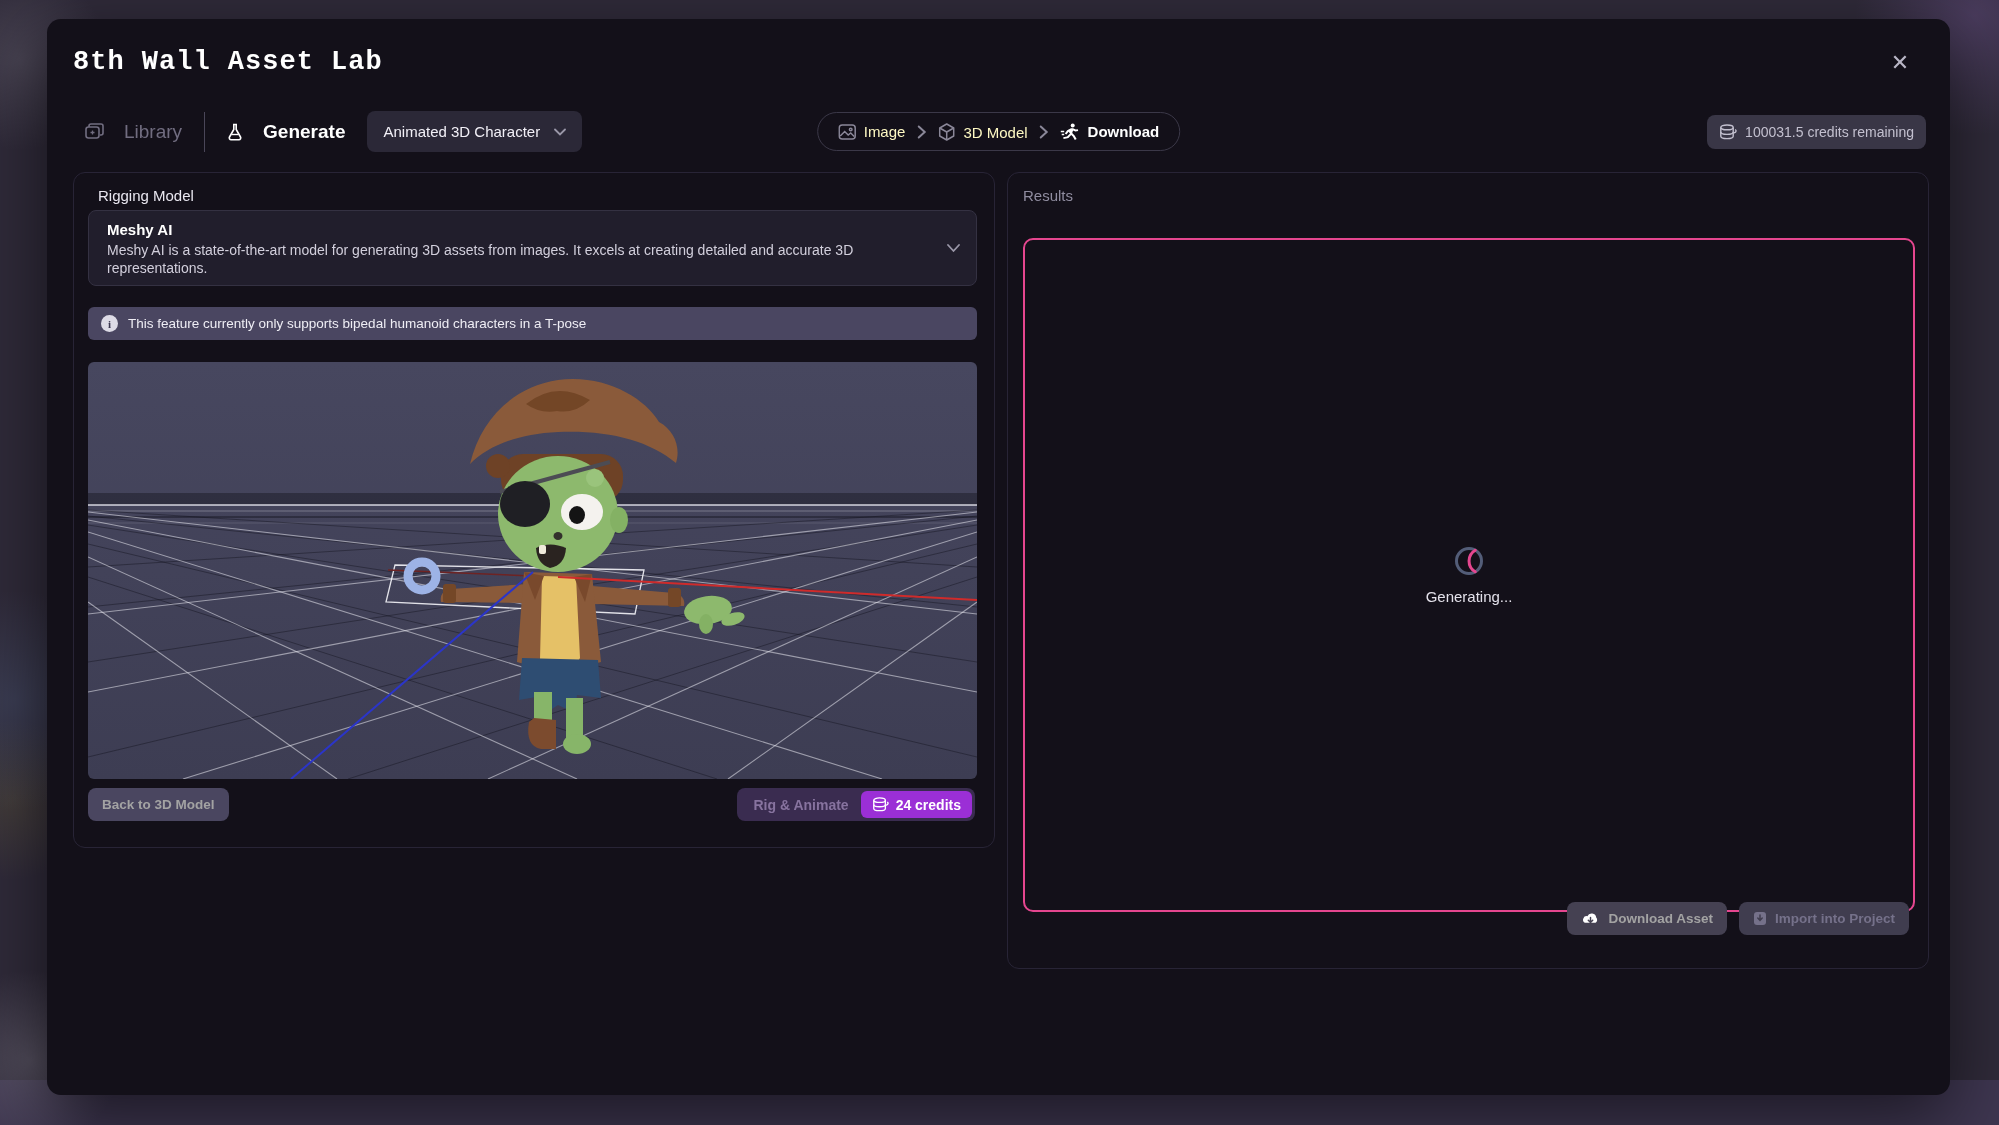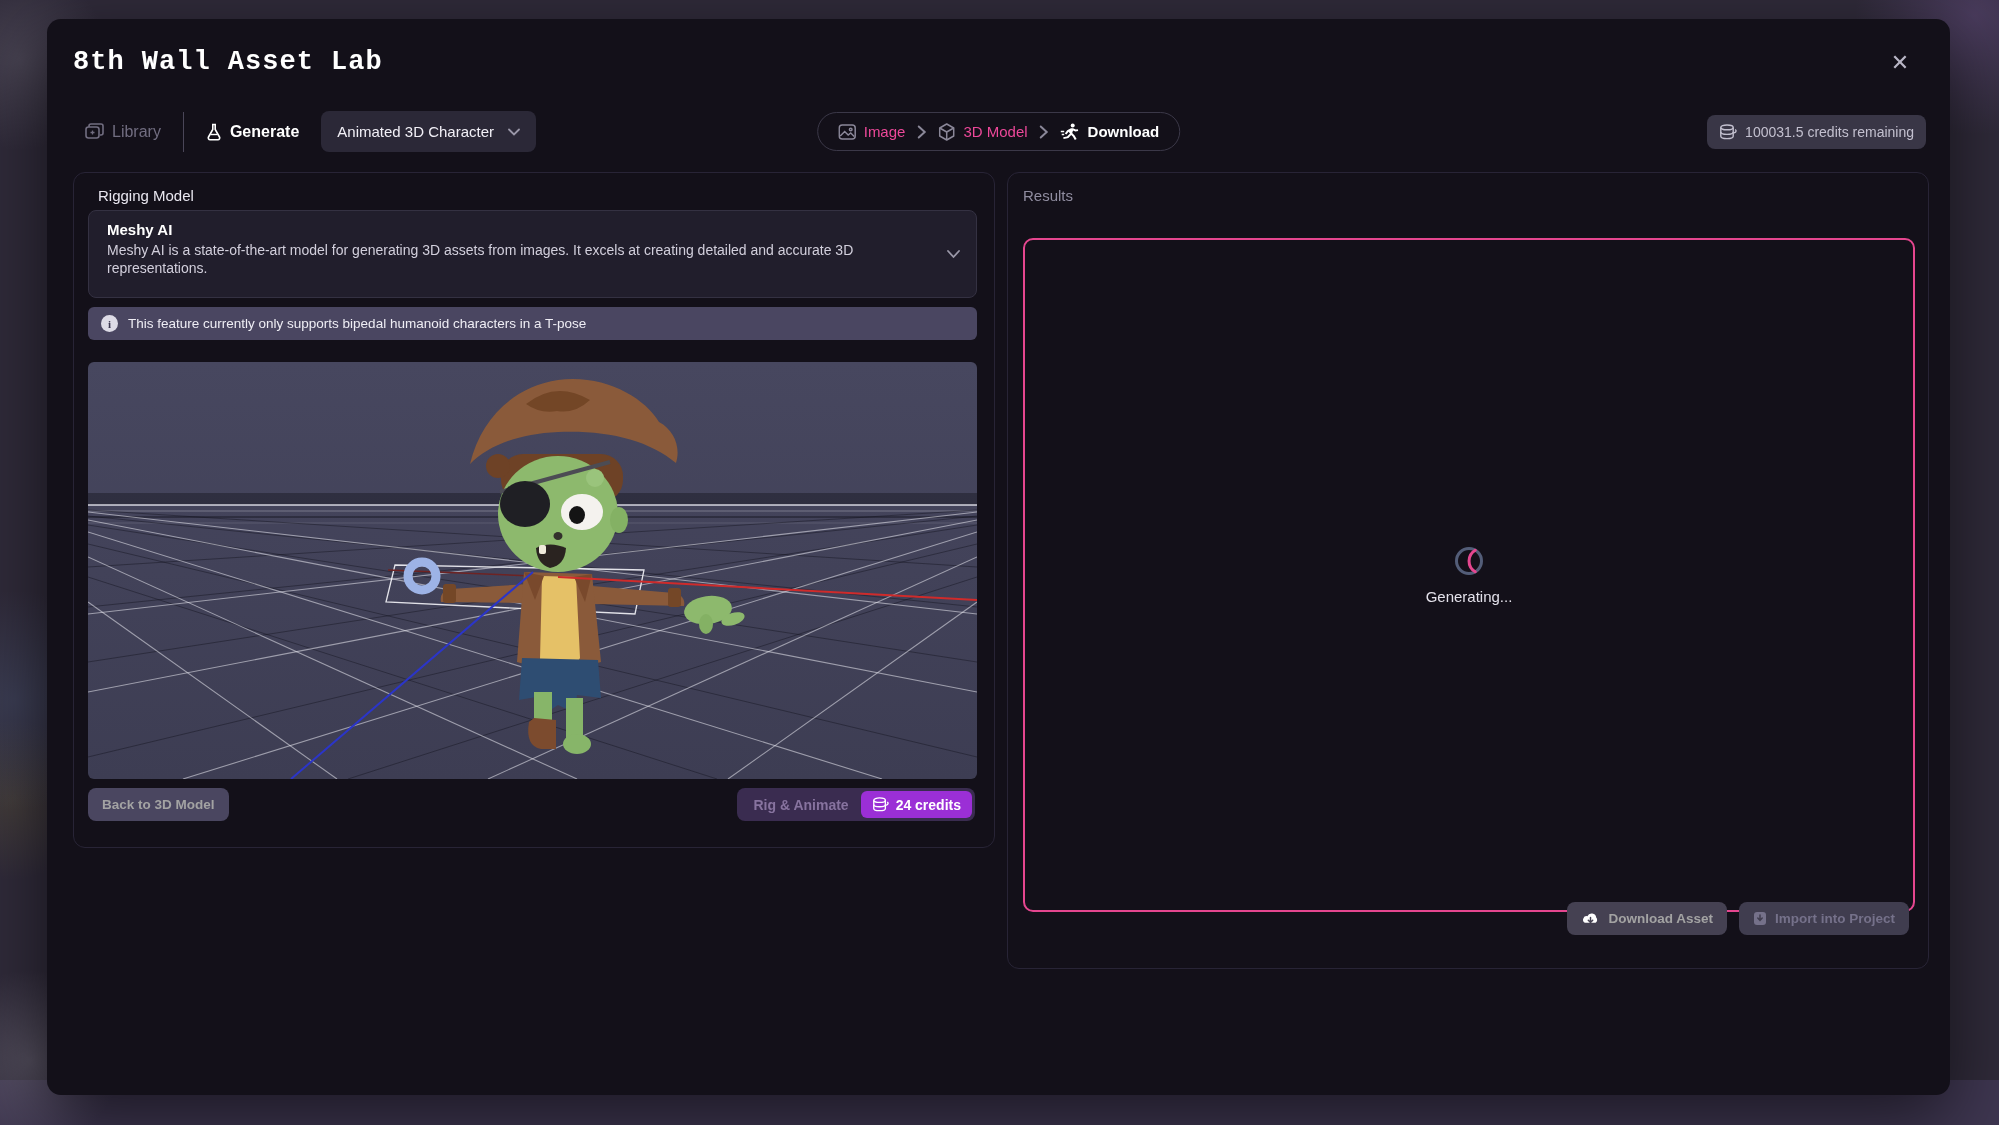--- a/index.html
+++ b/index.html
@@ -28,49 +28,49 @@
     font-weight:bold; font-size:27px; color:#ffffff; letter-spacing:1px;
   }
   .close-btn {
     position:absolute; right:34px; top:28px; width:32px; height:32px;
     display:flex; align-items:center; justify-content:center;
     color:#b9b6c6; font-size:22px; cursor:pointer; border-radius:6px;
   }
   
   .toolbar { position:absolute; left:0; top:92px; width:100%; height:41px; }
   .nav-left { position:absolute; left:38px; top:0; height:41px; display:flex; align-items:center; gap:22px; }
-  .nav-item { display:flex; align-items:center; gap:8px; font-size:16px; cursor:pointer; }
+  .nav-item { display:flex; align-items:center; gap:20px; font-size:19px; cursor:pointer; }
   .nav-item.muted { color:#716d80; }
   .nav-item.active { color:#ffffff; font-weight:bold; }
   .vsep { width:1px; height:40px; background:#4a4658; }
   .type-select {
     display:flex; align-items:center; gap:14px; background:#2b2837; border-radius:8px;
     height:41px; padding:17px 16px; color:#f2f0f7; font-size:15px; cursor:pointer;
   }
   .breadcrumb {
     position:absolute; left:50%; top:1px; transform:translateX(-50%);
     height:39px; border:1px solid #3b3848; border-radius:20px;
     display:flex; align-items:center; gap:12px; padding:0 20px;
   }
   .crumb { display:flex; align-items:center; gap:8px; font-size:15px; cursor:pointer; }
-  .crumb.muted { color:#ec4899; }
+  .crumb.muted { color:#fef9c3;align-items:flex-end; }
   .crumb.active { color:#ffffff; font-weight:bold; }
   .crumb-sep { display:flex; align-items:center; color:#8a8798; }
   .credits-pill {
     position:absolute; right:24px; top:4px; height:34px; background:#393646; border-radius:8px;
     display:flex; align-items:center; gap:8px; padding:0 12px; color:#c3c0cf; font-size:14px;
   }
   
   .panel { position:absolute; border:1px solid #282436; border-radius:12px; background:#131019;padding-left:43px; }
   .panel-left { left:26px; top:153px; width:922px; height:676px; }
   .panel-right { left:960px; top:153px; width:922px; height:797px; }
   .section-label { position:absolute; left:24px; top:14px; font-size:15px; color:#e9e7f0; }
   .section-label.dim { color:#908da0; left:15px; }
   .model-card {
-    position:absolute; left:14px; top:37px; width:889px; height:88px;
+    position:absolute; left:14px; top:37px; width:889px; height:76px;
     background:#211e2c; border:1px solid #343142; border-radius:8px;
     padding:10px 44px 10px 18px; cursor:pointer;
   }
   .model-name { font-size:15px; font-weight:bold; color:#ffffff; margin-bottom:3px; }
   .model-desc { font-size:14px; color:#d2cfdc; line-height:1.32; max-width:800px; }
   .model-chevron { position:absolute; right:16px; top:50%; transform:translateY(-50%); color:#9a97a8; }
   .notice {
     position:absolute; left:14px; top:134px; width:889px; height:33px;
     background:#4a4661; border-radius:6px; display:flex; align-items:center; gap:10px;
     padding:0 13px; font-size:13.5px; color:#efeef5;

